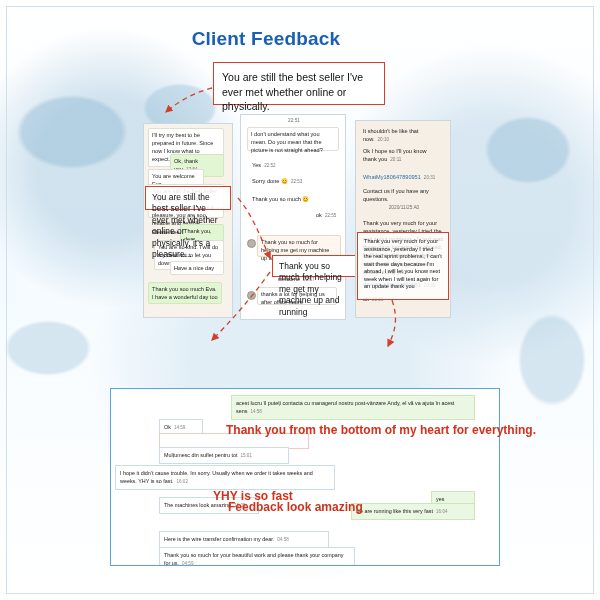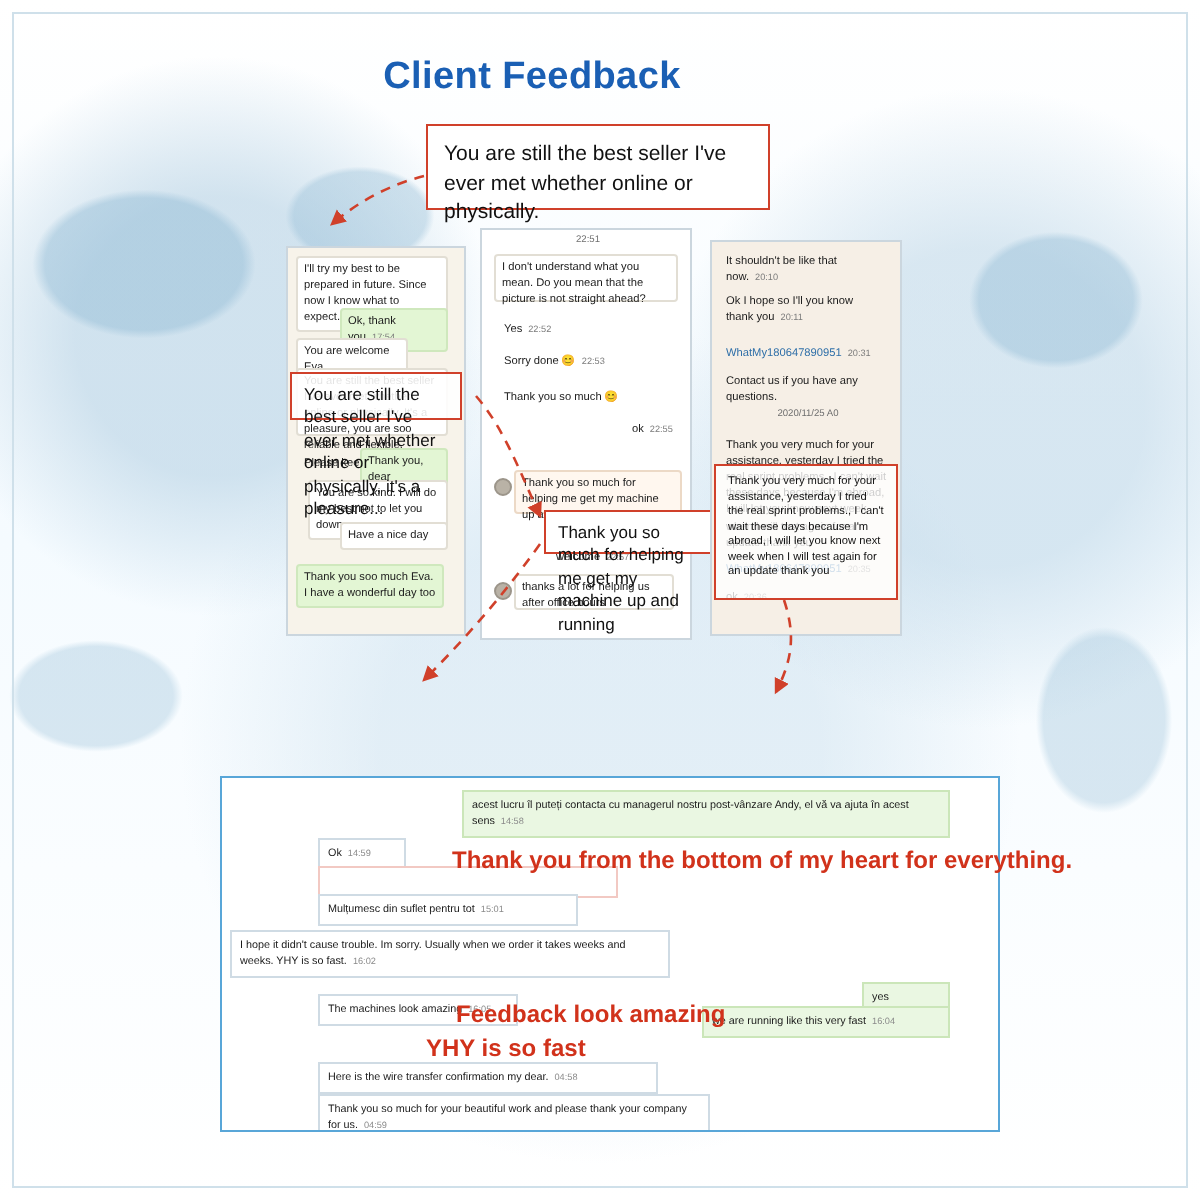--- a/index.html
+++ b/index.html
@@ -221,21 +221,21 @@
     </div>
     <div class="lbub" style="left:48px;top:142px;width:170px;">
       <span>Here is the wire transfer confirmation my dear.</span><span class="ltime">04:58</span>
     </div>
     <div class="lbub" style="left:48px;top:158px;width:196px;">
       <span>Thank you so much for your beautiful work and please thank your company for us.</span><span class="ltime">04:59</span>
     </div>
   </div>
 
   <div class="hl" style="left:226px;top:423px;">Thank you from the bottom of my heart for everything.</div>
-  <div class="hl" style="left:213px;top:517px;">YHY is so fast</div>
+  <div class="hl" style="left:213px;top:489px;">YHY is so fast</div>
   <div class="hl" style="left:228px;top:500px;">Feedback look amazing</div>
 
 </div>
 
 <svg class="arrows" viewBox="0 0 600 600">
   <defs>
     <marker id="ah" markerWidth="7" markerHeight="7" refX="5" refY="3" orient="auto">
       <path d="M0,0 L6,3 L0,6 z" fill="#d0402a"></path>
     </marker>
   </defs>

